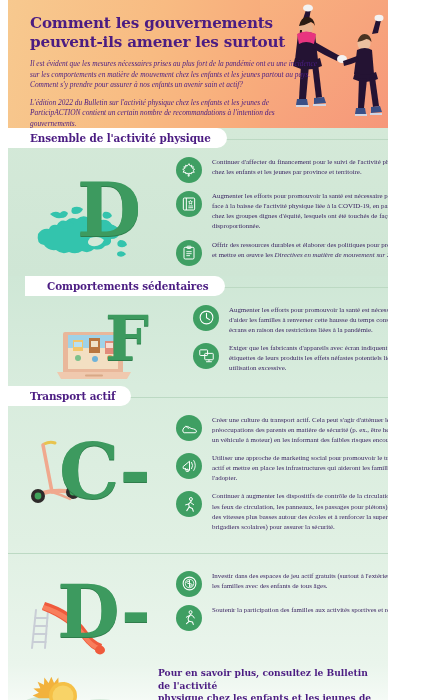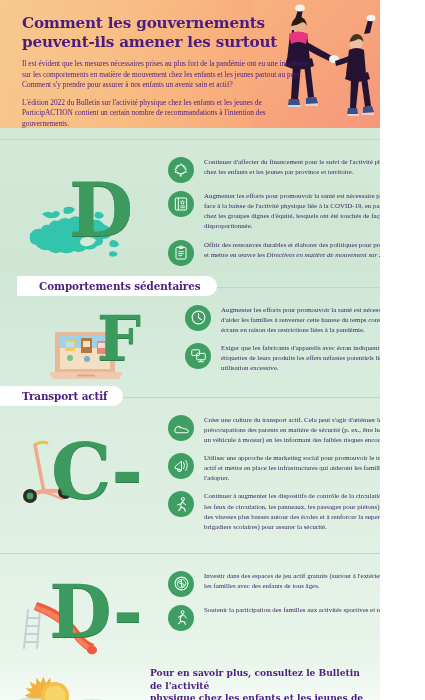--- a/index.html
+++ b/index.html
@@ -3,21 +3,21 @@
 <meta charset="utf-8">
 <style>
   * { margin:0; padding:0; box-sizing:border-box; }
   html,body { width:425px; height:700px; }
   body {
     font-family:"Liberation Serif", serif;
     background:#ffffff;
     overflow:hidden;
     position:relative;
   }
-  .page { position:relative; width:380px; height:700px; overflow:hidden; }
+  .page { position:relative; width:380px; height:700px; overflow:hidden;margin-left:8px; }
 
   
   .header {
     position:relative;
     height:128px;
     background:linear-gradient(105deg,#f7c98f 0%,#f8bb82 38%,#f8a87a 70%,#f79b77 100%);
     overflow:hidden;
   }
   .header-inner { padding:14px 0 0 22px; width:312px; position:relative; z-index:3; }
   .header h1 {
@@ -27,20 +27,21 @@
     font-size:15.2px;
     line-height:1.22;
     letter-spacing:-0.2px;
   }
   .header p {
     color:#4b1c82;
     font-size:7.4px;
     line-height:1.42;
     margin-top:8px;
     max-width:292px;
+    font-style:italic;
   }
   .header p.second { margin-top:7px; }
 
   
   .skaters {
     position:absolute; right:0; top:0; width:128px; height:128px; z-index:2;
   }
 
   
   .band { position:relative; width:425px; }
@@ -204,20 +205,21 @@
         <span>peuvent-ils amener les surtout</span><br>
       </h1>
       <p>Il est évident que les mesures nécessaires prises au plus fort de la pandémie ont eu une incidence sur les comportements en matière de mouvement chez les enfants et les jeunes partout au pays. Comment s'y prendre pour assurer à nos enfants un avenir sain et actif?</p>
       <p class="second">L'édition 2022 du Bulletin sur l'activité physique chez les enfants et les jeunes de ParticipACTION contient un certain nombre de recommandations à l'intention des gouvernements.</p>
     </div>
   </div>
 
   <div class="band b1">
     <div class="pill-row">
       <div class="pill-rule"></div>
+      <div class="pill">Ensemble de l'activité physique</div>
     </div>
     <div class="section-body">
       <div class="grade-col">
         <div class="map-canada">
           <svg width="105" height="72" viewBox="0 0 105 72">
             <g fill="#33c4ad">
               <path d="M6 40 q4 -6 11 -5 q2 -5 8 -4 q3 -6 9 -4 q5 -5 11 -2 q6 -5 12 -1 q7 -3 12 2 q8 -1 11 5 q7 1 8 8 q-2 6 -9 6 q1 6 -6 7 q-4 5 -11 3 q-5 5 -12 2 q-6 4 -13 1 q-7 3 -13 -2 q-8 1 -12 -5 q-8 -1 -6 -11 Z"></path>
               <path d="M18 20 q5 -4 10 -1 q4 -4 8 0 q-1 5 -7 5 q-6 1 -11 -4 Z"></path>
               <path d="M40 14 q6 -3 11 1 q-2 5 -8 5 q-5 0 -3 -6 Z"></path>
               <path d="M57 10 q7 -2 11 3 q-3 5 -9 4 q-5 -1 -2 -7 Z"></path>

